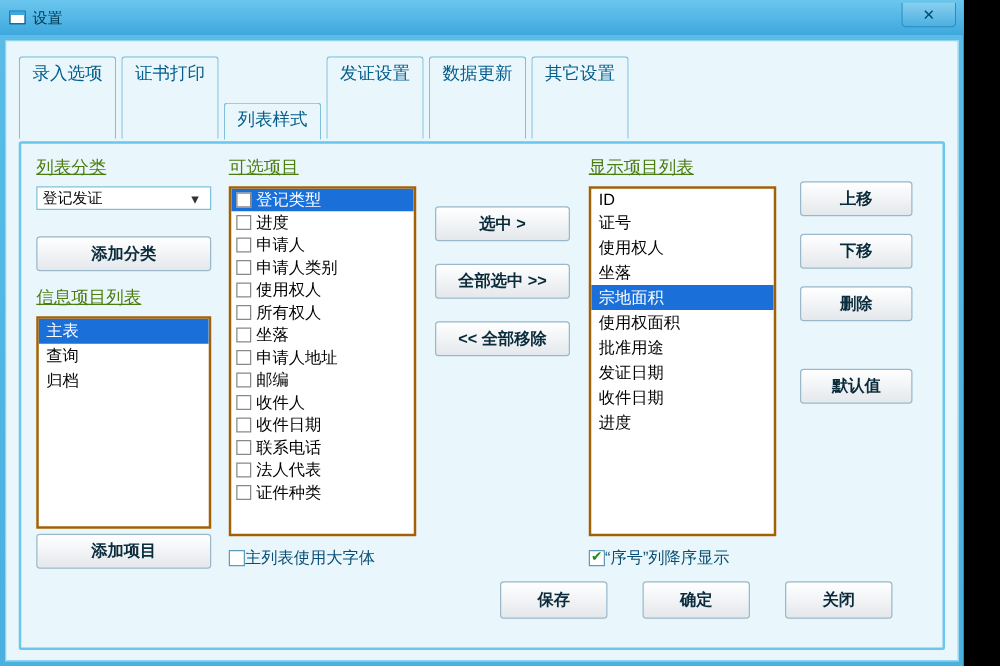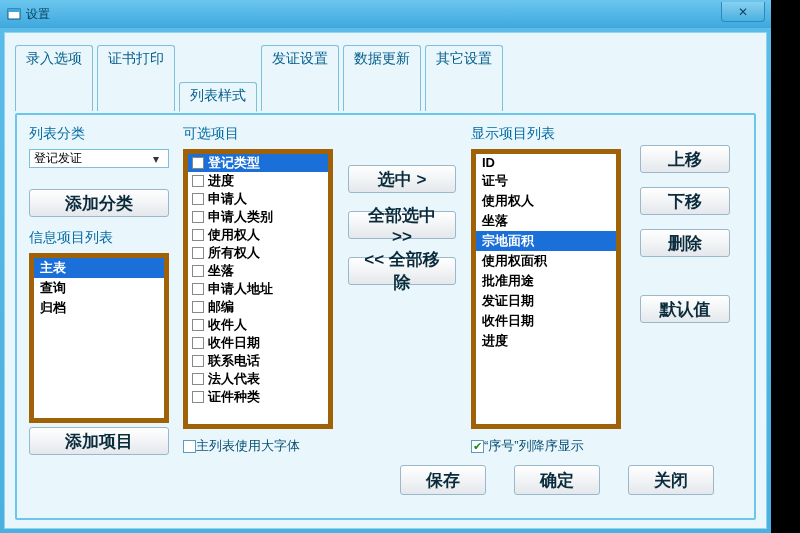--- a/index.html
+++ b/index.html
@@ -92,23 +92,24 @@
     display:flex;
     gap: 14px;
     height: 330px;
   }
   .col-left { width: 140px; display:flex; flex-direction:column; }
   .col-avail { width: 150px; display:flex; flex-direction:column; }
   .col-mid { width: 110px; display:flex; flex-direction:column; justify-content:flex-start; padding-top: 40px; gap: 18px; align-items:center;}
   .col-display { width: 150px; display:flex; flex-direction:column; }
   .col-right { width: 100px; display:flex; flex-direction:column; gap: 14px; padding-top: 20px; align-items:center;}
   .section-label {
-    color:#0369a1;
+    color:#4d7c0f;
     font-size: 14px;
     margin-bottom: 6px;
+    text-decoration: underline;
   }
   .combo {
     display:flex;
     border:1px solid #7fbfd9;
     background:#fff;
     height: 24px;
     align-items:center;
     padding: 0 4px;
     justify-content:space-between;
     cursor:pointer;
@@ -121,32 +122,31 @@
     display:inline-flex;
     align-items:center;
     justify-content:center;
     height: 28px;
     min-width: 90px;
     padding: 6px 12px;
     background: linear-gradient(to bottom, #ffffff, #e4e8ec);
     border: 1px solid #9ab8c9;
     border-radius: 3px;
     color:#0a2b3b;
-    font-size: 17px;
+    font-size: 13px;
     font-weight: bold;
     cursor:pointer;
   }
   .listbox {
     flex:1;
     min-height: 100px;
     background:#fff;
-    border:5px solid #a16207;
+    border:2px solid #a16207;
     overflow:hidden;
     font-size:13px;
-    font-weight:bold;
   }
   .listbox .item {
     padding: 1px 6px;
     color:#000;
     white-space:nowrap;
     cursor:pointer;
   }
   .listbox .item.selected {
     background:#1a6fd8;
     color:#fff;

